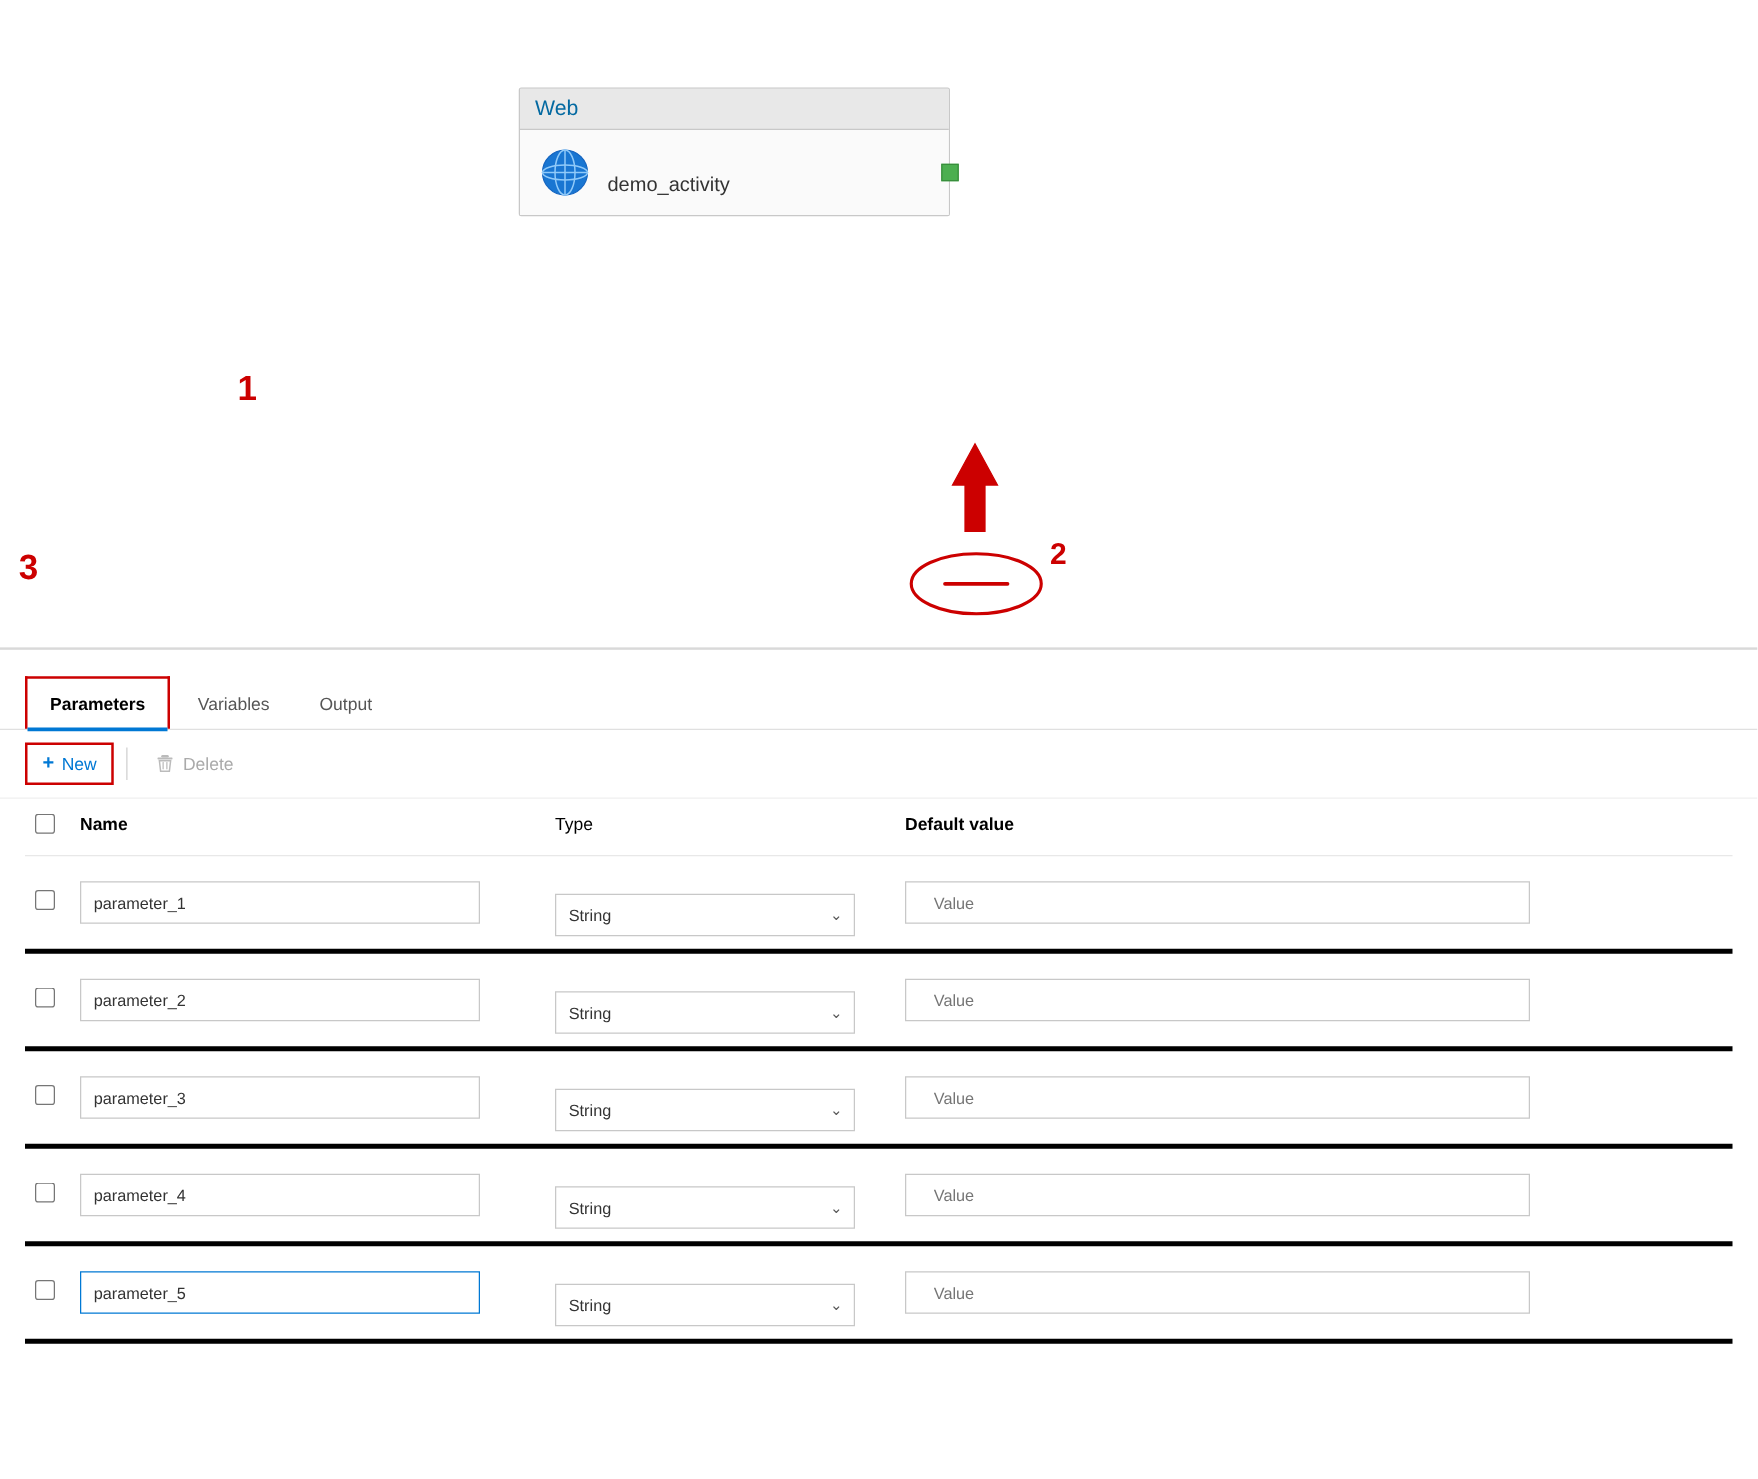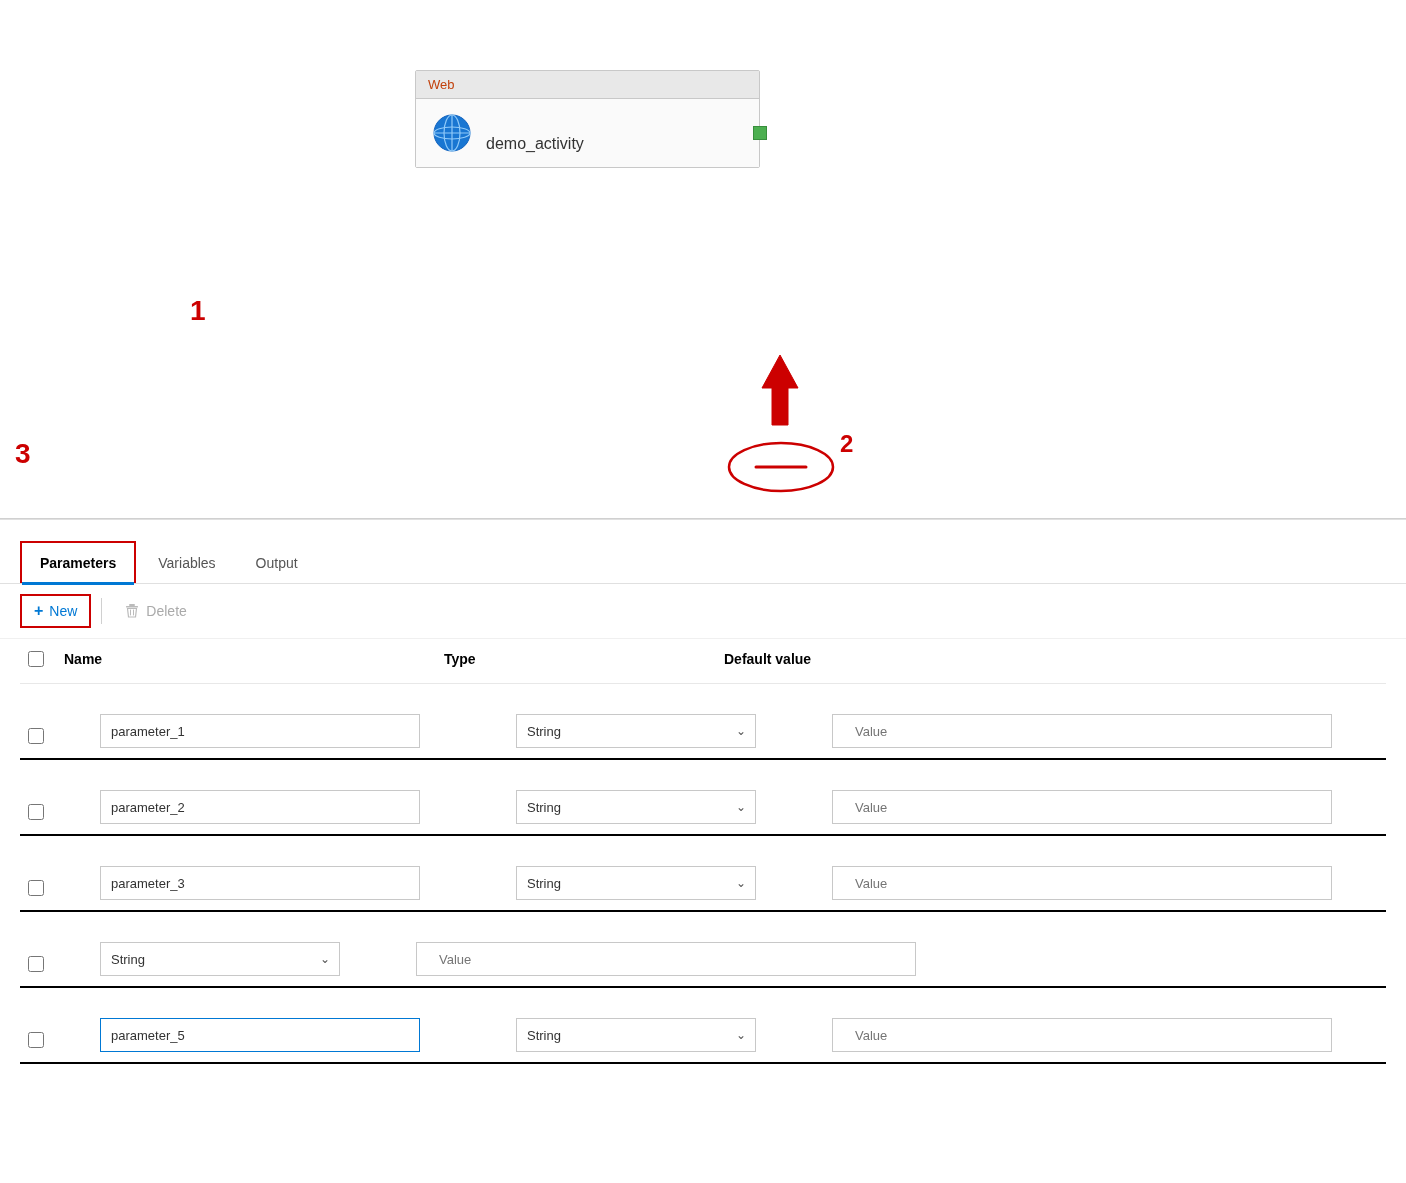--- a/index.html
+++ b/index.html
@@ -26,22 +26,22 @@
       left: 415px;
       top: 70px;
       width: 345px;
       background: #f5f5f5;
       border: 1px solid #c8c8c8;
       border-radius: 2px;
     }
     .activity-node-header {
       background: #e8e8e8;
       padding: 6px 12px;
-      font-size: 13px;
-      color: #c2410c;
+      font-size: 17px;
+      color: #0369a1;
       border-bottom: 1px solid #c8c8c8;
     }
     .activity-node-body {
       display: flex;
       align-items: flex-end;
       padding: 14px 16px;
       background: #fafafa;
     }
     .activity-globe {
       width: 40px;
@@ -197,35 +197,34 @@
     .th-checkbox {
       width: 36px;
     }
     .th-name {
       flex: 0 0 380px;
       font-weight: 700;
       font-size: 14px;
     }
     .th-type {
       flex: 0 0 280px;
-      font-weight: 700;
+      font-weight: 400;
       font-size: 14px;
     }
     .th-default {
       flex: 1;
       font-weight: 700;
       font-size: 14px;
     }
 
     .table-row {
       display: flex;
-      align-items: flex-end;
+      align-items: center;
       padding: 10px 8px;
-      border-bottom: 2px solid #000000;
-      gap: 36px;
+      border-bottom: 4px solid #000000;
     }
     .row-checkbox {
       width: 36px;
     }
     .row-checkbox input[type="checkbox"] {
       width: 16px;
       height: 16px;
       accent-color: #0078d4;
     }
     .row-name {
@@ -439,20 +438,23 @@
       </div>
       <div class="row-default">
         <input type="text" class="value-input" placeholder="Value" style="">
       </div>
     </div>
 
     <div class="table-row">
       <div class="row-checkbox">
         <input type="checkbox" style="">
       </div>
+      <div class="row-name">
+        <input type="text" class="name-input" value="parameter_4" style="">
+      </div>
       <div class="row-type">
         <div class="type-select-wrapper">
           <select>
             <option>String</option>
             <option>Int</option>
             <option>Float</option>
             <option>Bool</option>
             <option>Array</option>
             <option>Object</option>
           </select>

